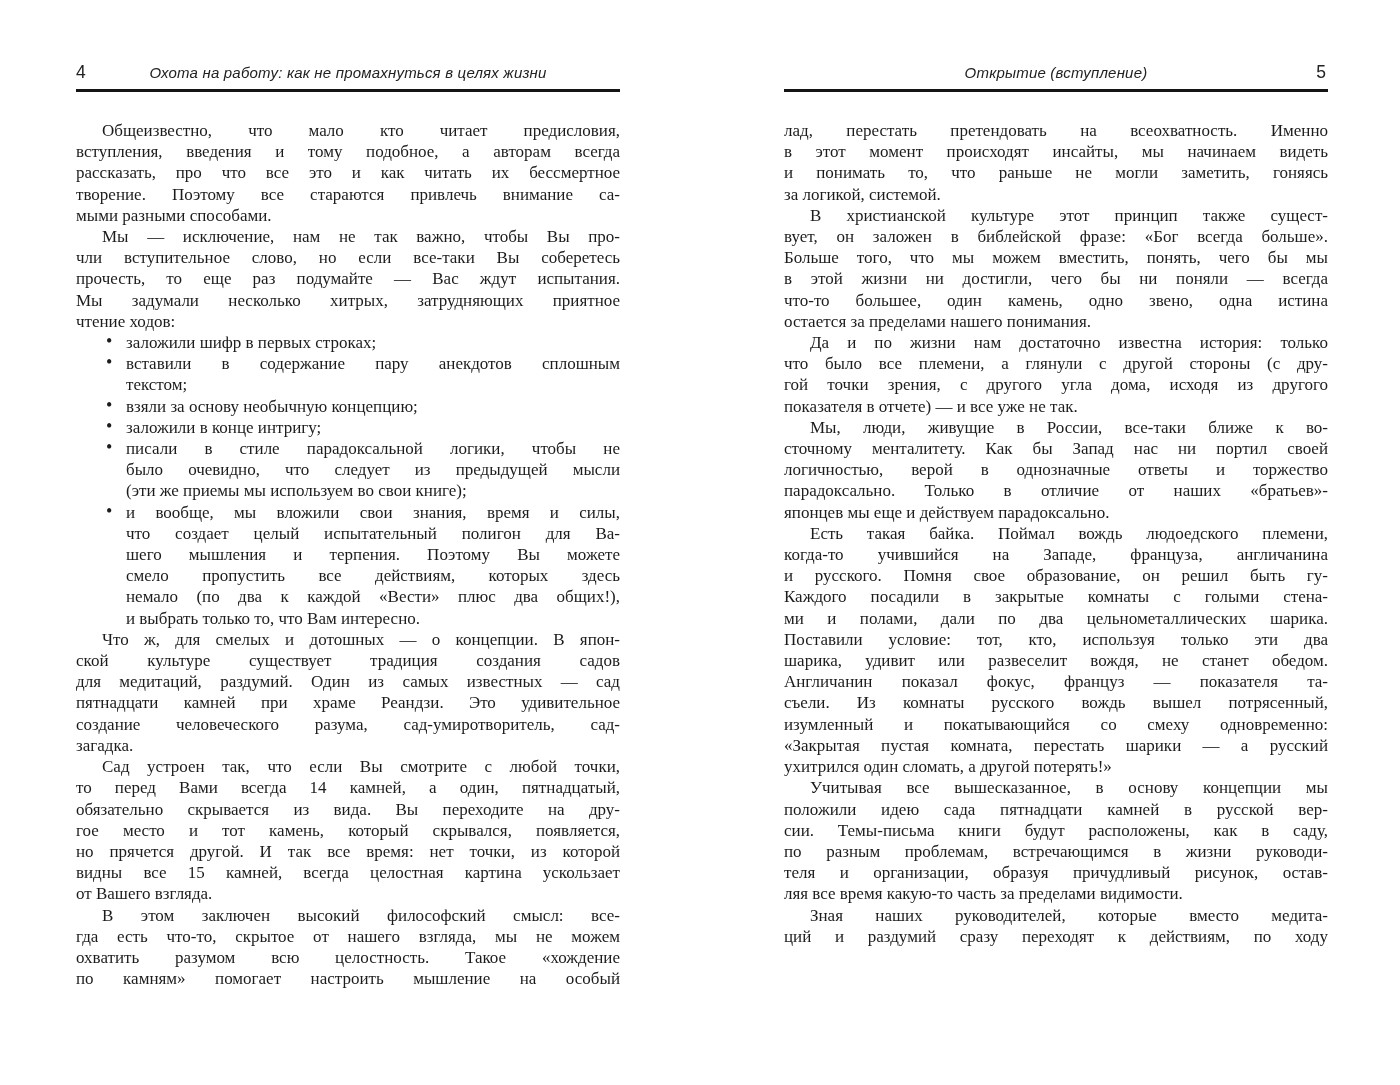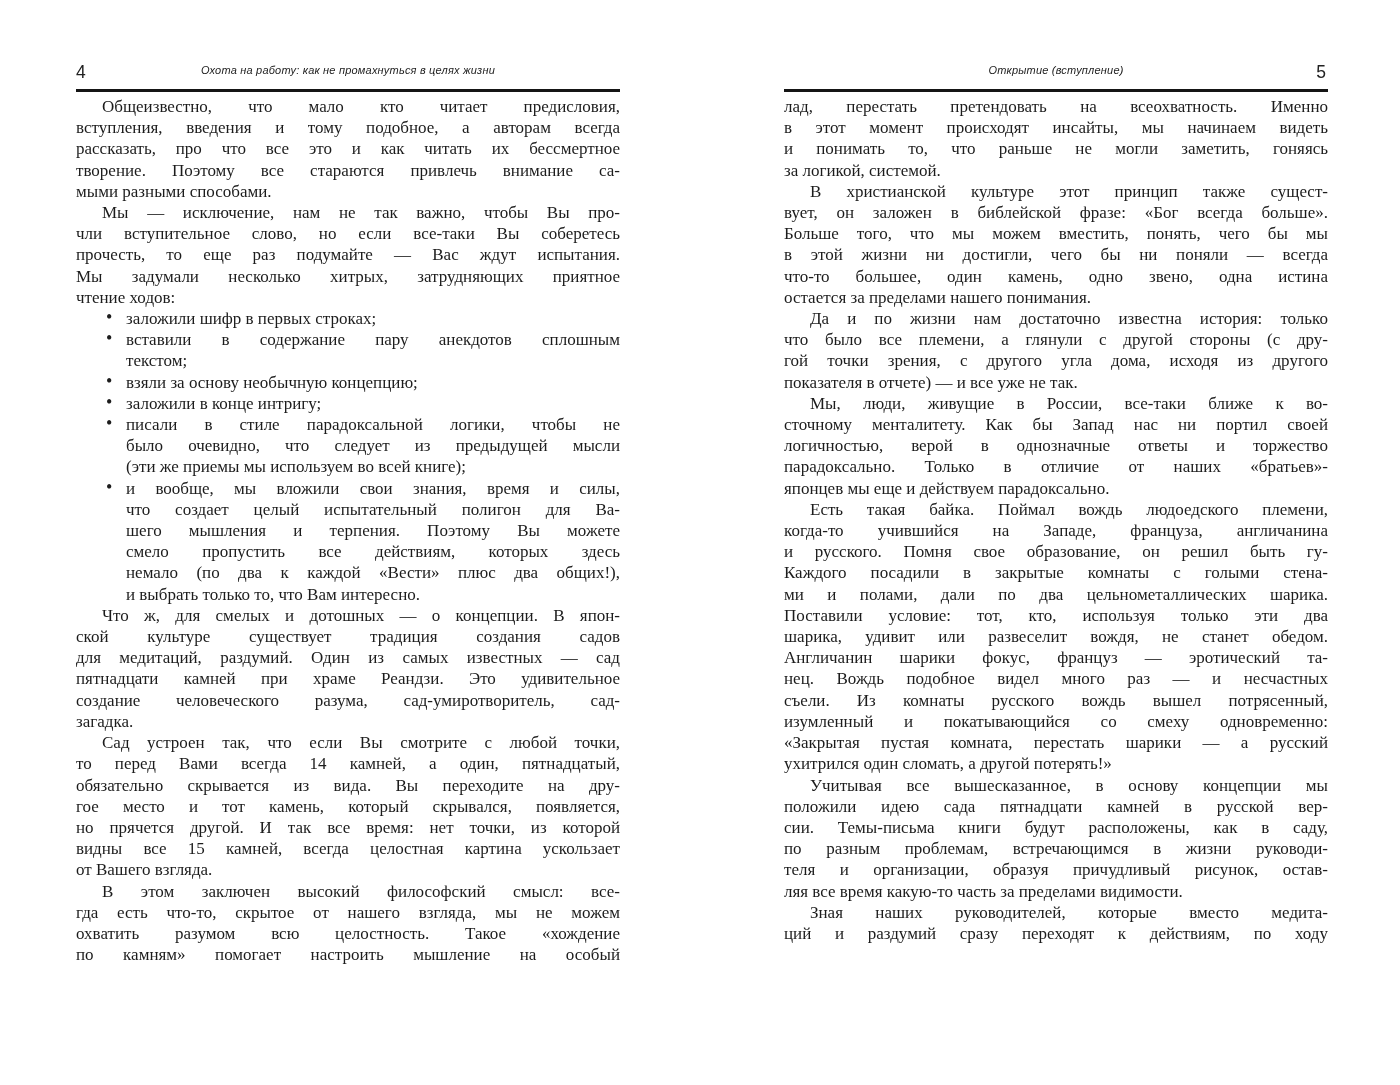--- a/index.html
+++ b/index.html
@@ -14,37 +14,37 @@
   .page { position:absolute; top:62px; width:544px; }
   #page-left  { left:76px; }
   #page-right { left:784px; }
 
   .pg-header { position:relative; height:25px; }
   .running {
     position:absolute; left:0; right:0; top:2px;
     text-align:center;
     font-style:italic;
     font-family:"Liberation Sans","DejaVu Sans",sans-serif;
-    font-size:11px;
+    font-size:15px;
     letter-spacing:0.2px;
     color:#222;
     white-space:nowrap;
   }
   .pagenum {
     position:absolute; top:0;
     font-family:"Liberation Sans","DejaVu Sans",sans-serif;
     font-size:17.5px;
     color:#222;
   }
   #page-left  .pagenum { left:0; }
   #page-right .pagenum { right:2px; }
 
   .rule { height:0; border-top:3px solid #151515; margin-top:2px; }
 
-  .text { padding-top:4px; font-size:17px; line-height:21.2px; }
+  .text { padding-top:28px; font-size:17px; line-height:21.2px; }
 
   .block { margin:0; }
   .line { text-align:justify; text-align-last:justify; min-height:21.2px; }
   .line.end { text-align-last:left; }
   .line.indent { text-indent:26px; }
 
   .block.bullet { position:relative; padding-left:50px; }
   .block.bullet .dot {
     position:absolute; left:30px; top:-1px;
     font-size:18px; line-height:21.2px;
@@ -90,21 +90,21 @@
           <div class="line end">взяли за основу необычную концепцию;</div>
         </div>
         <div class="block bullet">
           <span class="dot">•</span>
           <div class="line end">заложили в конце интригу;</div>
         </div>
         <div class="block bullet">
           <span class="dot">•</span>
           <div class="line">писали в стиле парадоксальной логики, чтобы не</div>
           <div class="line">было очевидно, что следует из предыдущей мысли</div>
-          <div class="line end">(эти же приемы мы используем во всей книге);</div>
+          <div class="line end">(эти же приемы мы используем во свои книге);</div>
         </div>
         <div class="block bullet">
           <span class="dot">•</span>
           <div class="line">и вообще, мы вложили свои знания, время и силы,</div>
           <div class="line">что создает целый испытательный полигон для Ва-</div>
           <div class="line">шего мышления и терпения. Поэтому Вы можете</div>
           <div class="line">смело пропустить все действиям, которых здесь</div>
           <div class="line">немало (по два к каждой «Вести» плюс два общих!),</div>
           <div class="line end">и выбрать только то, что Вам интересно.</div>
         </div>
@@ -169,22 +169,21 @@
           <div class="line end">японцев мы еще и действуем парадоксально.</div>
         </div>
         <div class="block p">
           <div class="line indent">Есть такая байка. Поймал вождь людоедского племени,</div>
           <div class="line">когда-то учившийся на Западе, француза, англичанина</div>
           <div class="line">и русского. Помня свое образование, он решил быть гу-</div>
           <div class="line">Каждого посадили в закрытые комнаты с голыми стена-</div>
           <div class="line">ми и полами, дали по два цельнометаллических шарика.</div>
           <div class="line">Поставили условие: тот, кто, используя только эти два</div>
           <div class="line">шарика, удивит или развеселит вождя, не станет обедом.</div>
-          <div class="line">Англичанин шарики фокус, француз — эротический та-</div>
-          <div class="line">нец. Вождь подобное видел много раз — и несчастных</div>
+          <div class="line">Англичанин показал фокус, француз — показателя та-</div>
           <div class="line">съели. Из комнаты русского вождь вышел потрясенный,</div>
           <div class="line">изумленный и покатывающийся со смеху одновременно:</div>
           <div class="line">«Закрытая пустая комната, перестать шарики — а русский</div>
           <div class="line end">ухитрился один сломать, а другой потерять!»</div>
         </div>
         <div class="block p">
           <div class="line indent">Учитывая все вышесказанное, в основу концепции мы</div>
           <div class="line">положили идею сада пятнадцати камней в русской вер-</div>
           <div class="line">сии. Темы-письма книги будут расположены, как в саду,</div>
           <div class="line">по разным проблемам, встречающимся в жизни руководи-</div>

